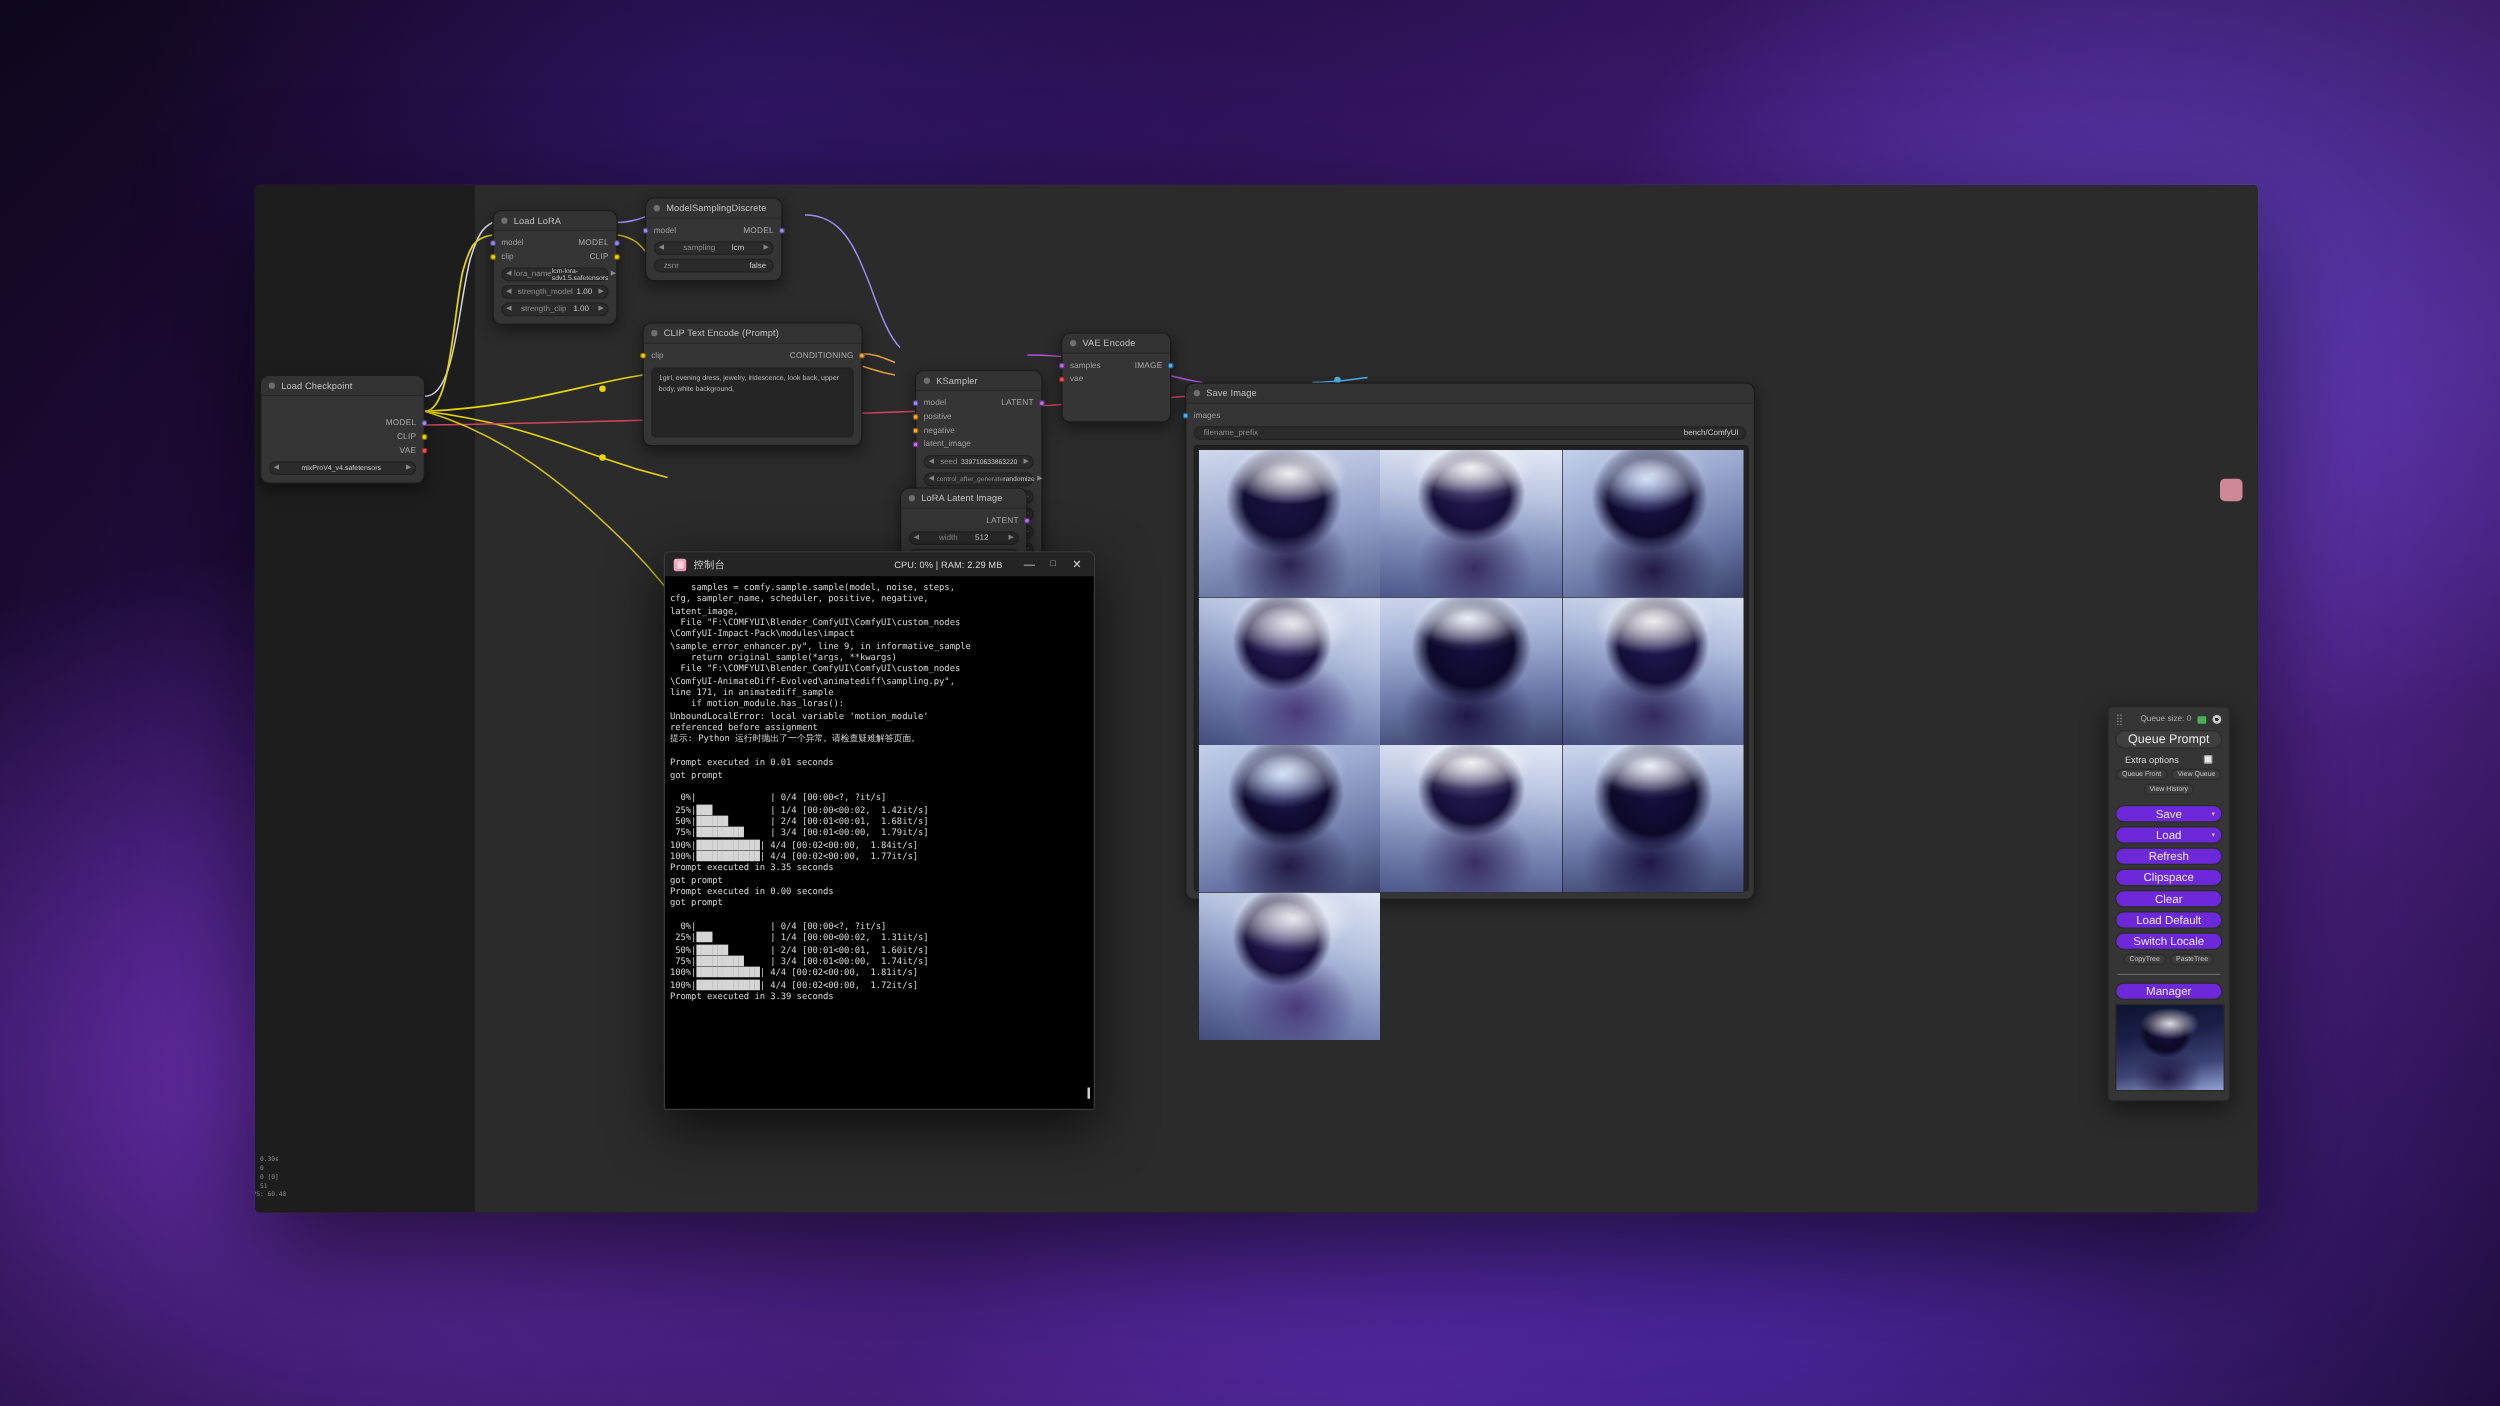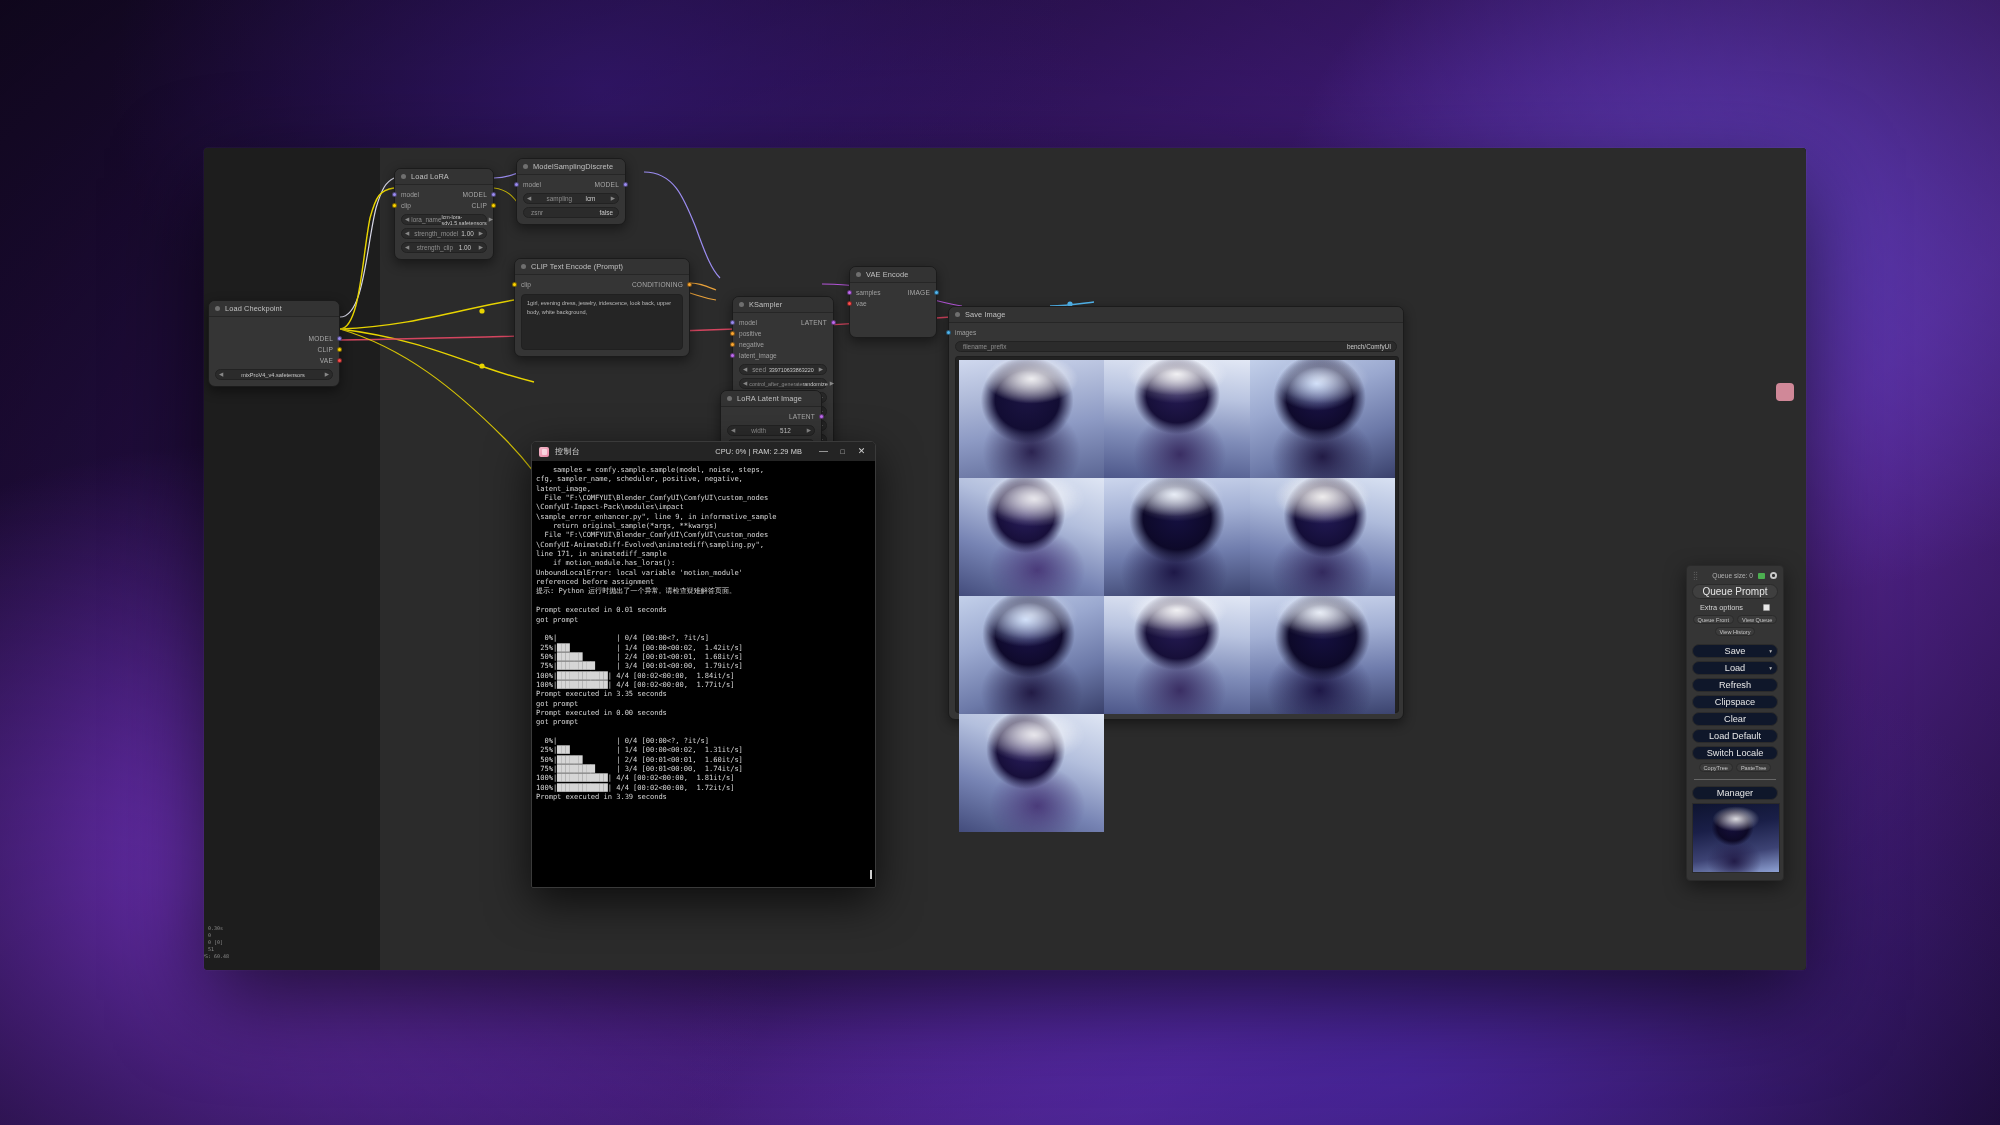--- a/index.html
+++ b/index.html
@@ -283,21 +283,21 @@
   }
   .sm-qs { margin-left:auto; font-size:6.6px; color:#b0b0b0; }
   .sm-icon-green { width:7px; height:6px; background:#4caf50; border-radius:1px; margin-left:2px; }
   .sm-icon-gear {
     width:7px; height:7px; border-radius:50%;
     background: radial-gradient(circle, #2f2f2f 28%, #c9c9c9 30%, #c9c9c9 100%);
     margin-left:2px;
   }
   .btn {
     display:flex; align-items:center; justify-content:center;
-    background:#0f172a;
+    background:#6d28d9;
     border:1px solid #2b2b2b;
     border-radius:9px;
     color:#e6e6e6;
     font-size:9.2px;
     height:14px;
     margin-bottom:3px;
     position:relative;
   }
   .btn.primary { font-size:10px; height:15px; background:#3f3f3f; margin-bottom:4px; }
   .btn .caret {

